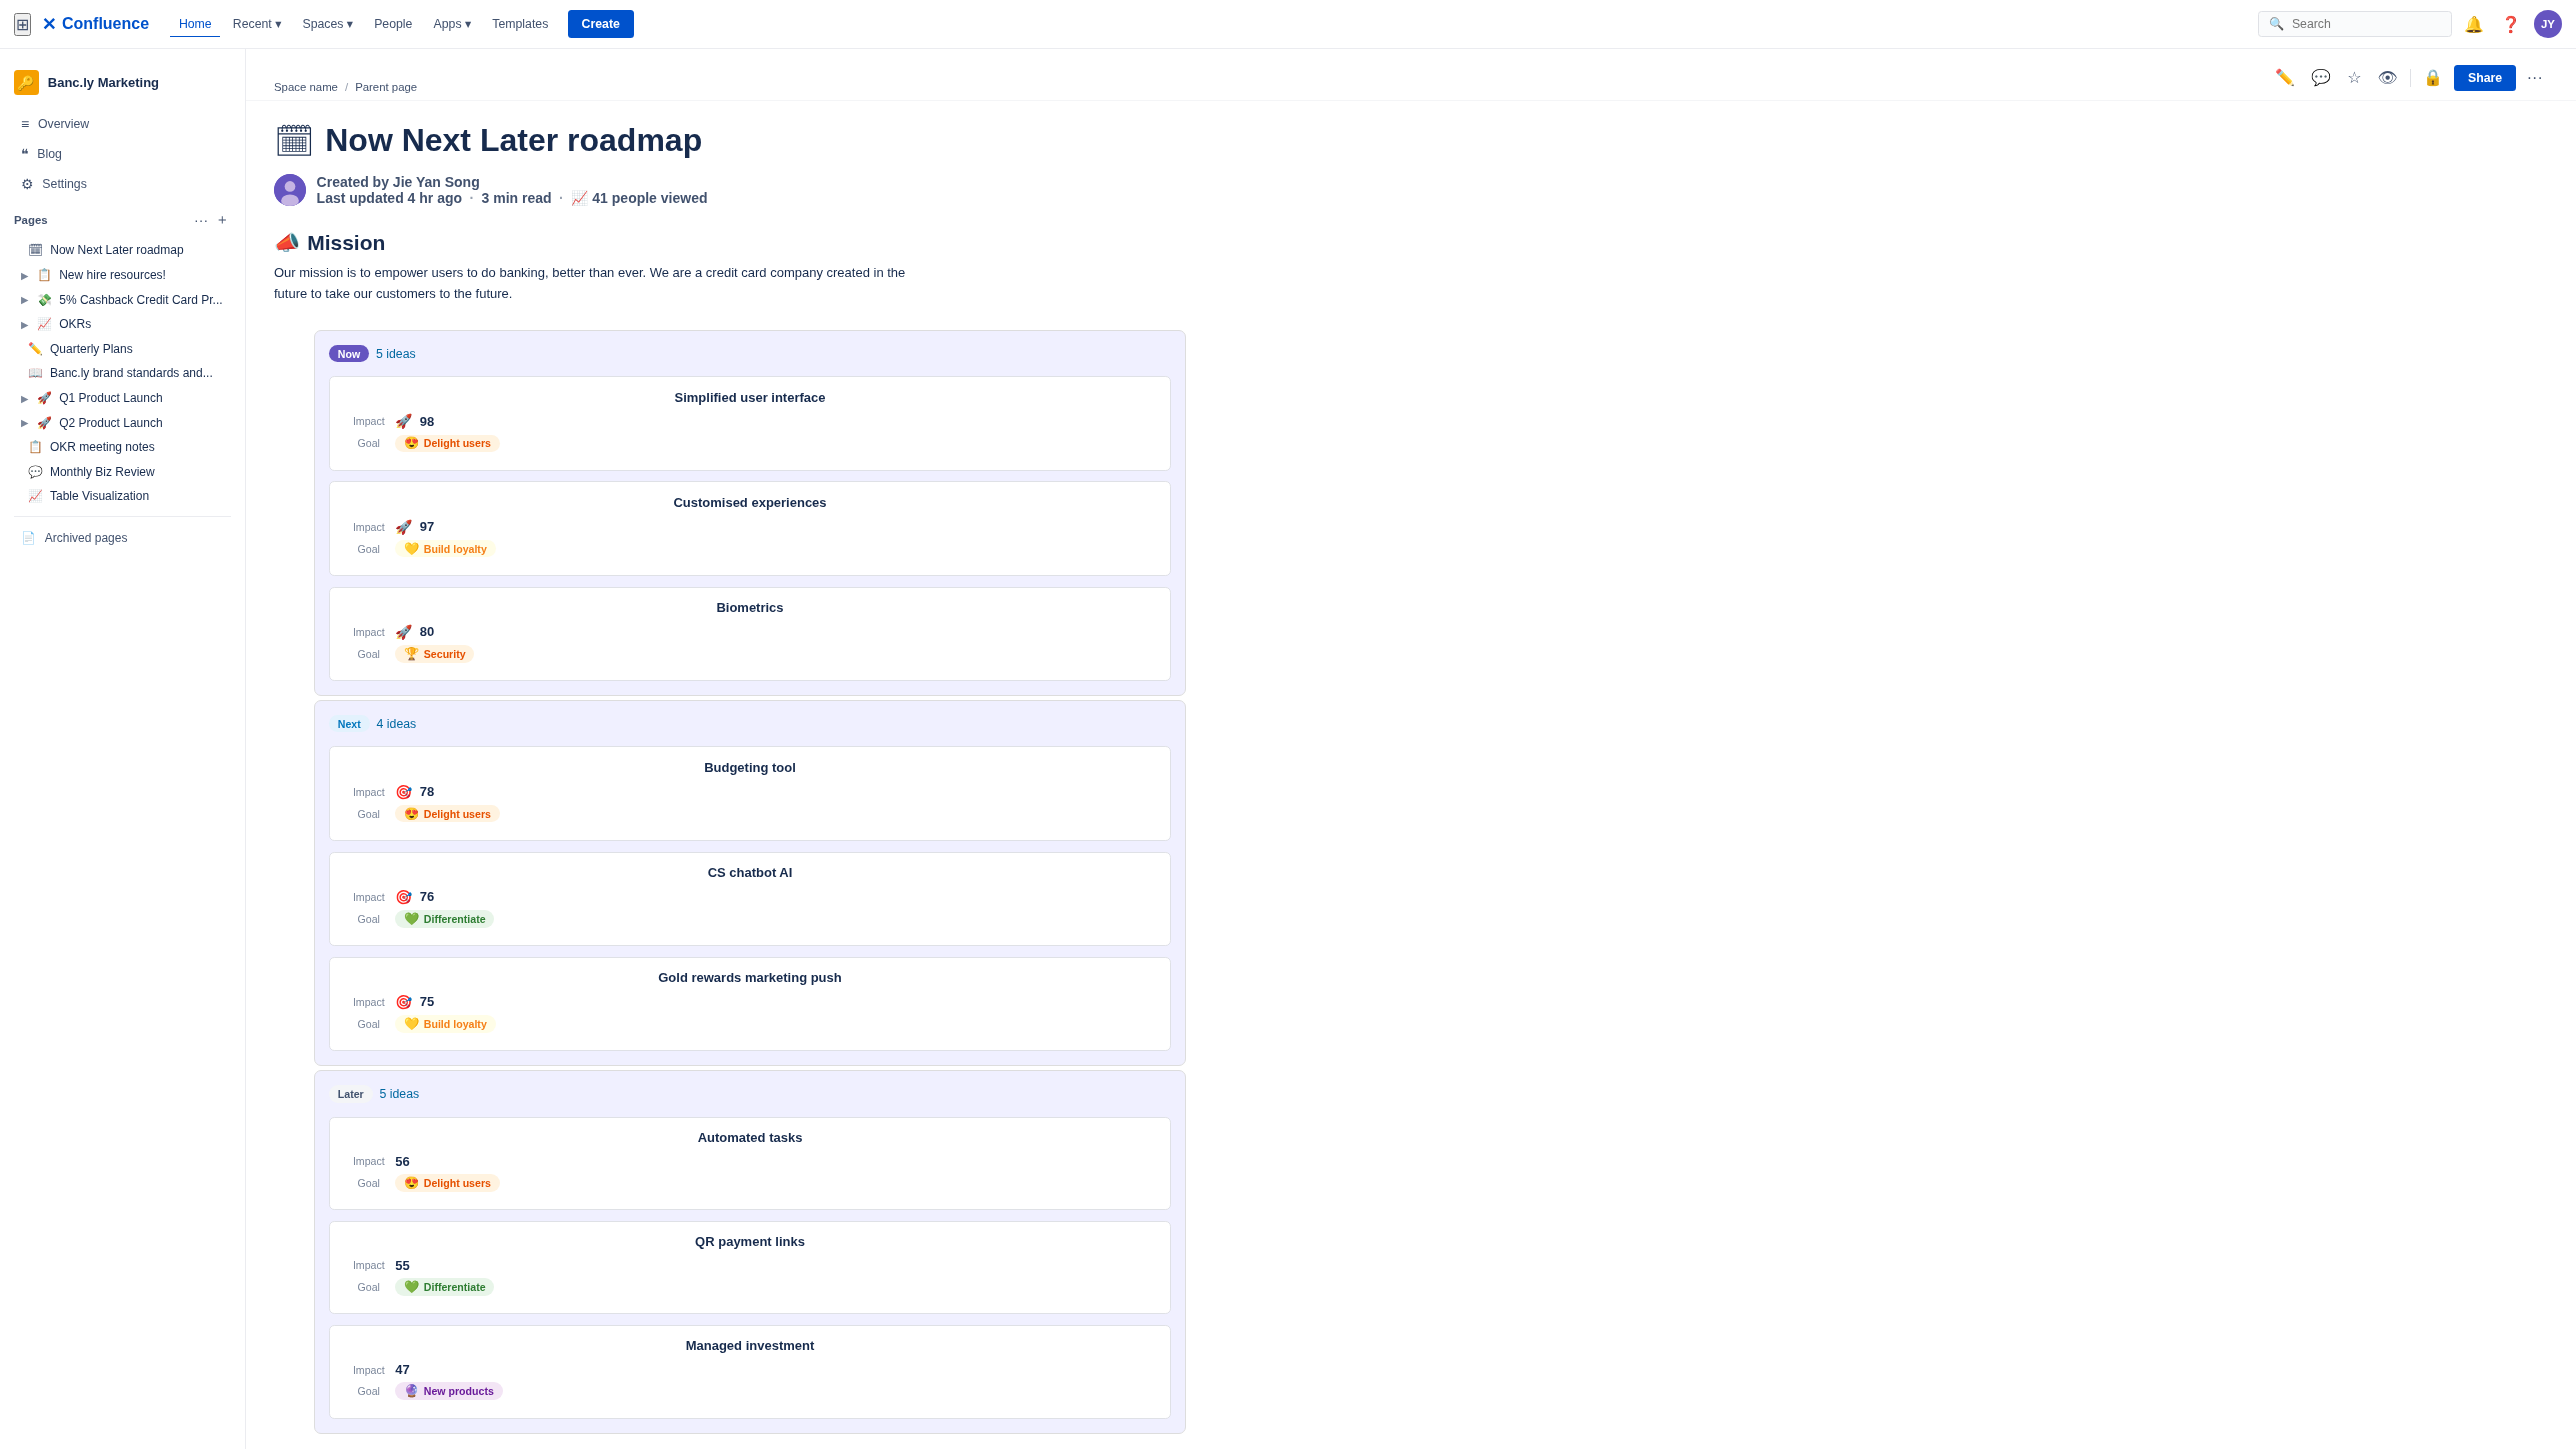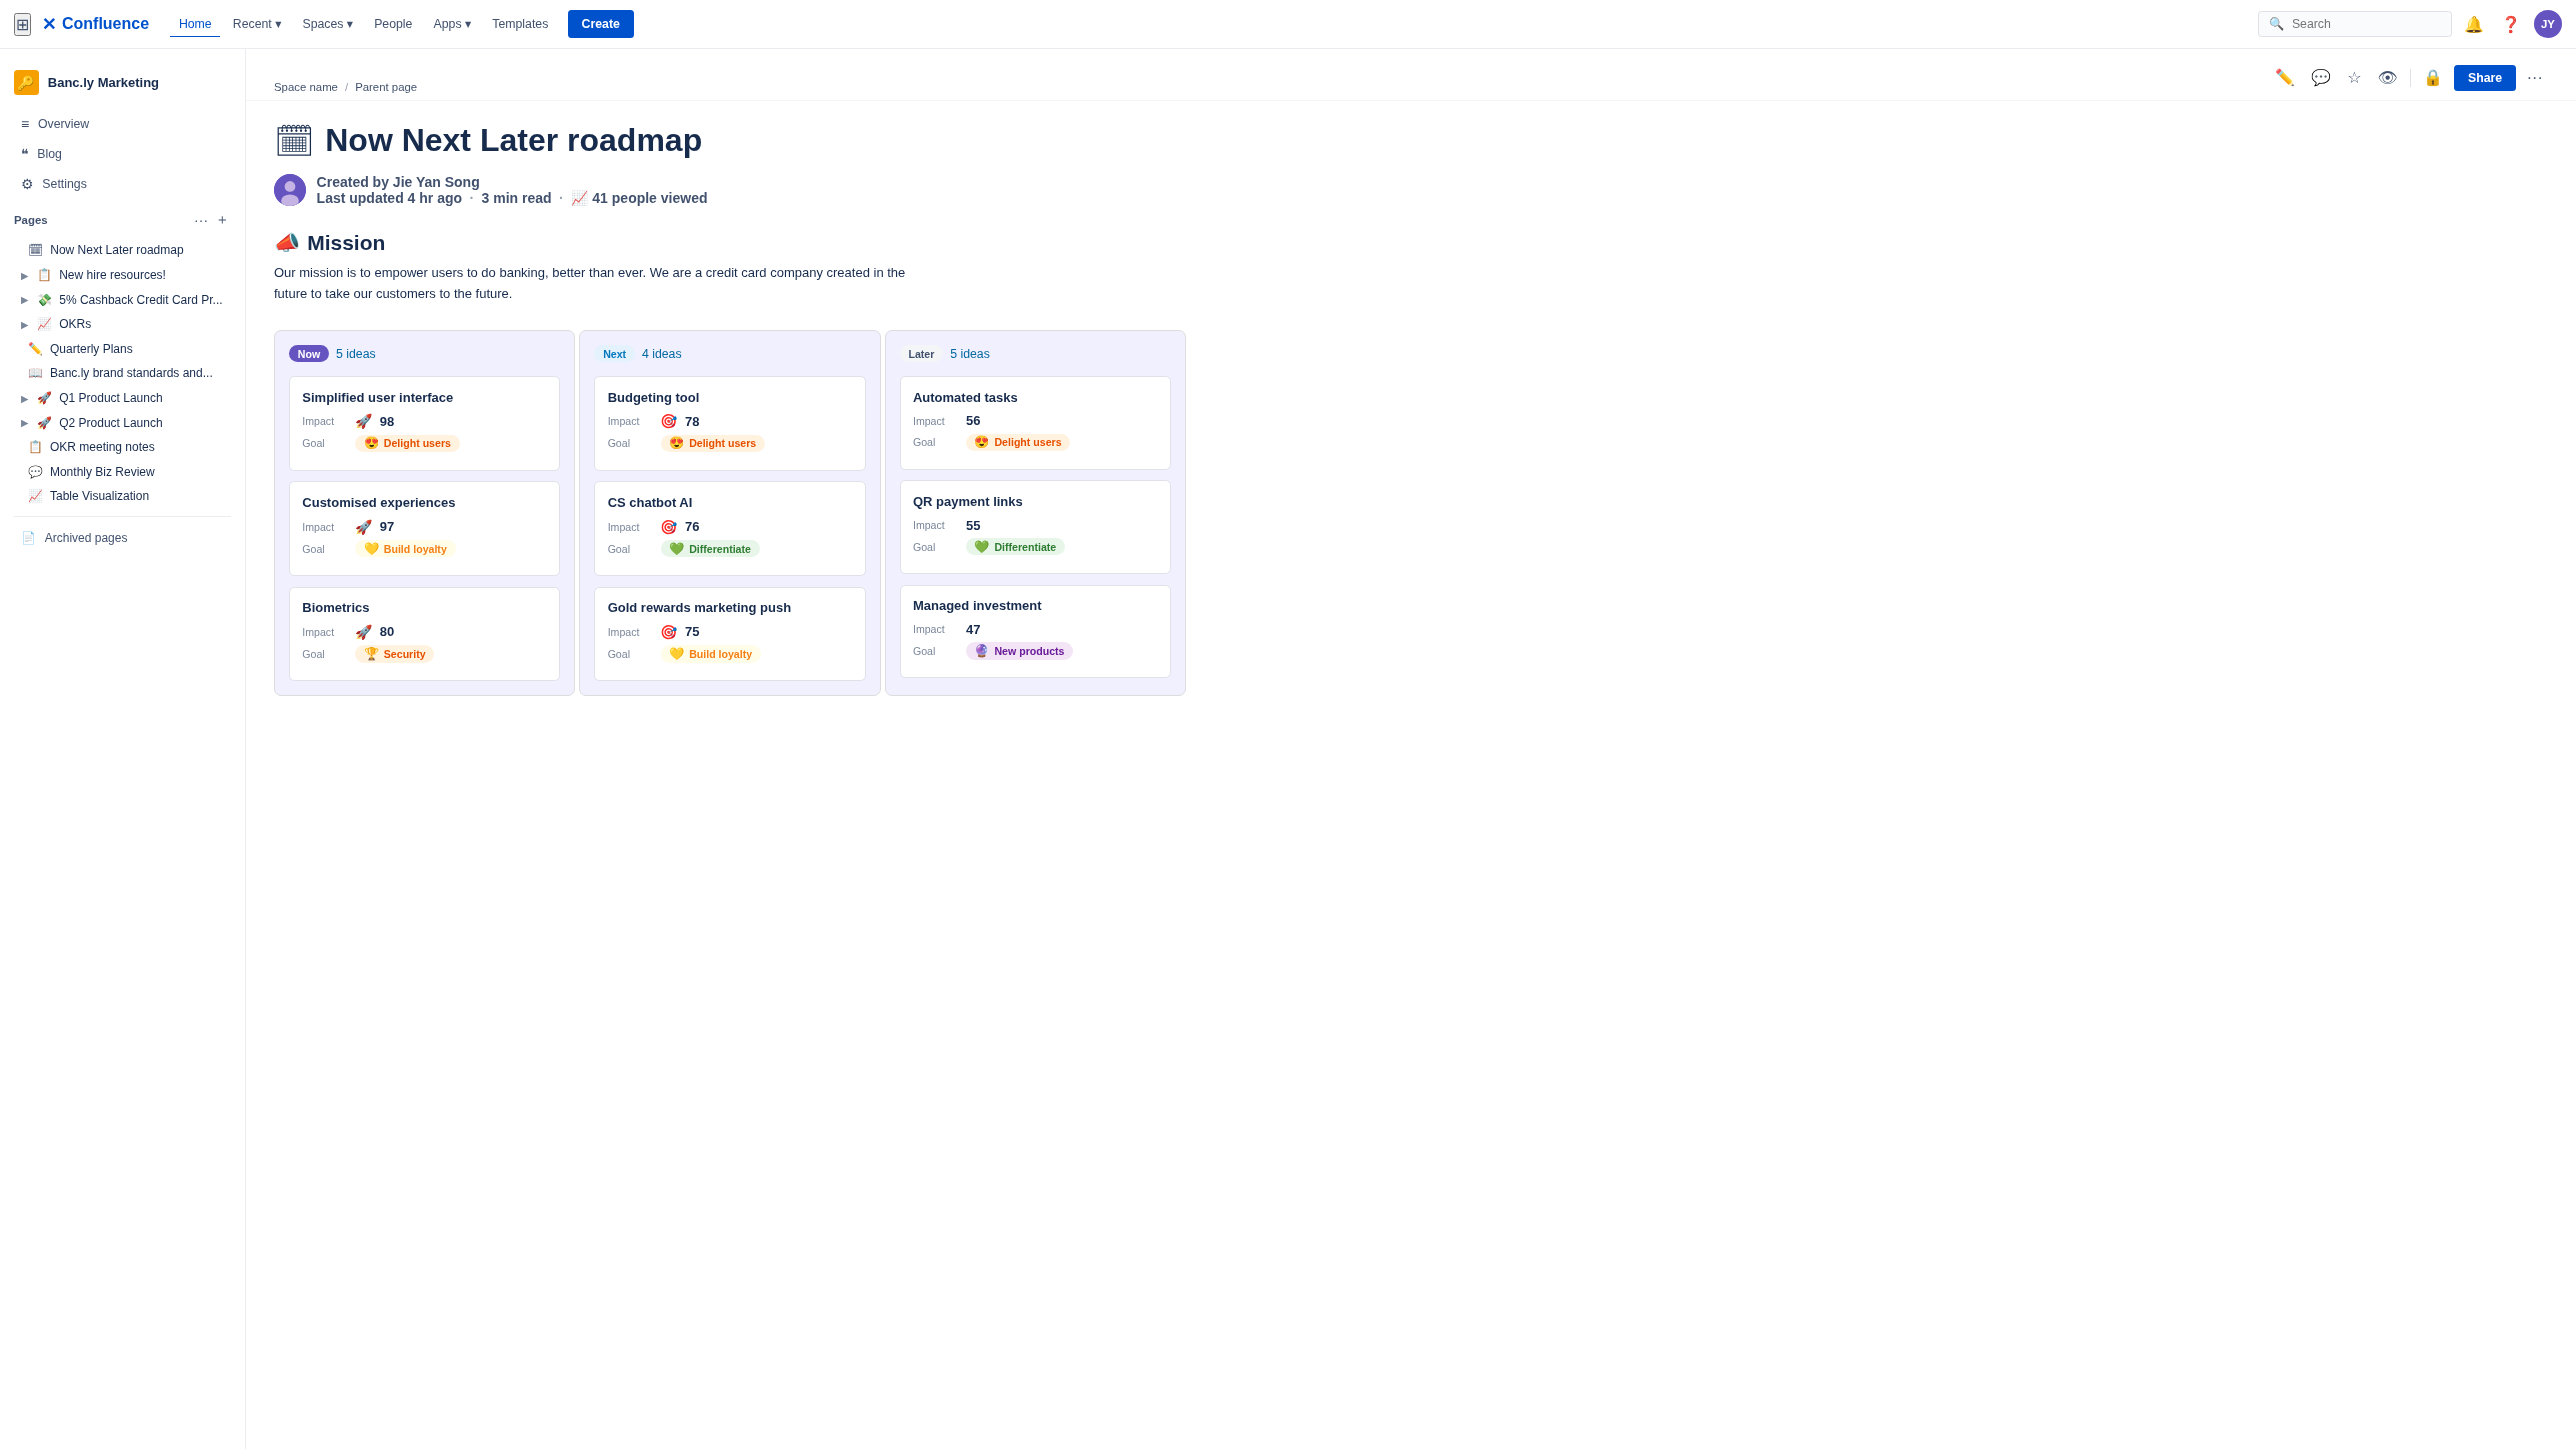--- a/index.html
+++ b/index.html
@@ -100,37 +100,37 @@
     .author-avatar svg { width: 100%; height: 100%; }
     .author-info { font-size: 14px; color: #42526e; font-weight: bold; }
     .author-info .meta-dot { margin: 0 3.5px; color: #97a0af; }
 
     
     .mission-section { margin-bottom: 25px; }
     .mission-title { display: flex; align-items: center; gap: 7px; font-size: 21px; font-weight: 700; margin-bottom: 8.8px; }
     .mission-text { font-size: 13px; color: #172b4d; line-height: 1.6; max-width: 633px; }
 
     
-    .roadmap-grid { display: grid; grid-template-columns: repeat(3, 1fr); gap: 4px; }
+    .roadmap-grid { display: grid; grid-template-columns: repeat(1, 1fr); gap: 4px; margin-left: 40px; }
     .roadmap-column {
       background: #f0f0ff; border: 0.9px solid #ddd; border-radius: 7px; padding: 14px;
       display: flex; flex-direction: column; gap: 10.6px;
     }
     .column-header { display: flex; align-items: center; gap: 7px; margin-bottom: 3.5px; }
     .column-badge {
       padding: 2.6px 8.8px; border-radius: 10.6px; font-size: 10.6px; font-weight: 700;
       background: #6554c0; color: #fff;
     }
     .column-badge.next { background: #e3f2fd; color: #0277bd; }
     .column-badge.later { background: #f4f5f7; color: #42526e; }
     .column-ideas { font-size: 12.3px; color: #0369a1; }
 
     
     .roadmap-card {
-      background: #fff; border: 0.9px solid #dfe1e6; border-radius: 5.3px; padding: 12.3px; cursor: pointer;
+      background: #fff; border: 0.9px solid #dfe1e6; border-radius: 5.3px; padding: 12.3px; cursor: pointer; text-align: center;
     }
     .card-title { font-size: 13px; font-weight: 700; color: #172b4d; margin-bottom: 8.8px; }
     .card-row { display: flex; align-items: center; margin-bottom: 5.3px; }
     .card-label { font-size: 10.6px; color: #7a869a; width: 53px; }
     .card-impact { display: flex; align-items: center; gap: 7px; }
     .impact-num { font-size: 13px; font-weight: 600; color: #172b4d; }
     .impact-icon { font-size: 14px; }
     .impact-pill {
       display: flex; align-items: center; gap: 4.4px;
       padding: 1.8px 8.8px; border-radius: 10.6px; font-size: 10.6px; font-weight: 600; cursor: pointer;

